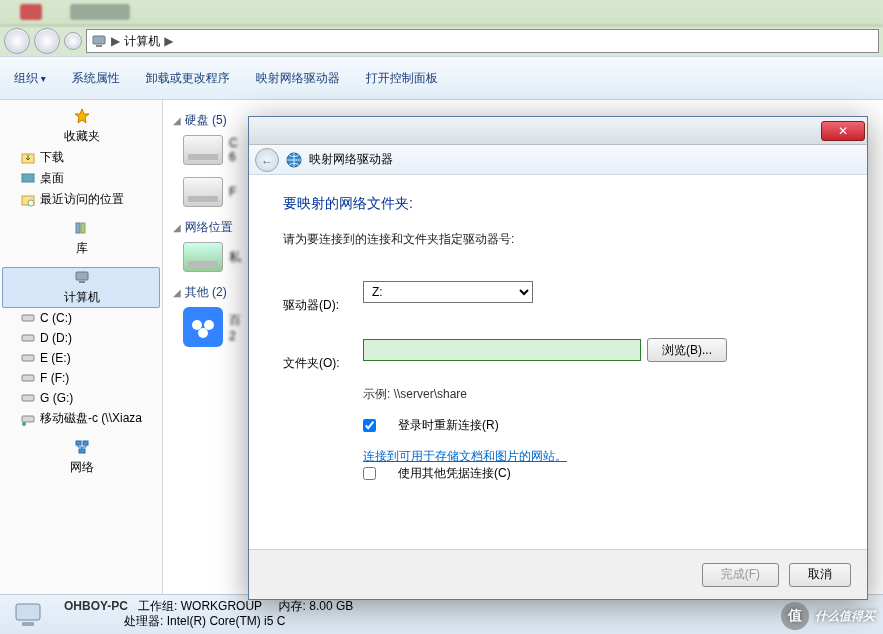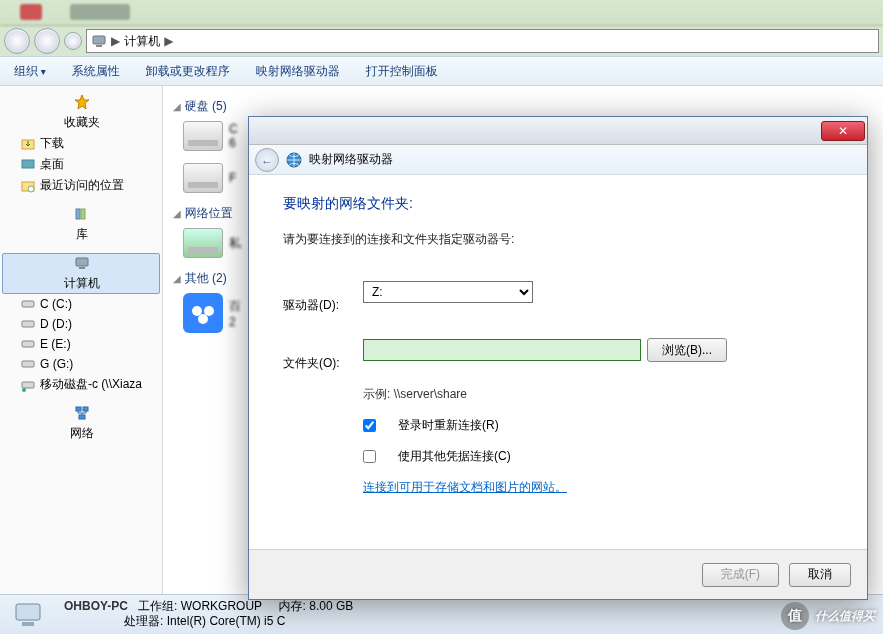--- a/index.html
+++ b/index.html
@@ -11,21 +11,21 @@
 
 
 .nav-row { height: 30px; display: flex; align-items: center; padding: 2px 4px; gap: 4px; }
 .nav-btn { width: 26px; height: 26px; border-radius: 50%; background: radial-gradient(#fff,#d8d8e8 70%,#b0b0c0); border:1px solid #9aa5b1; box-shadow: inset 0 1px 2px #fff; }
 .nav-btn.sm { width:18px; height:18px; }
 .addr { flex:1; height:24px; background:#fff; border:1px solid #888; display:flex; align-items:center; padding:0 4px; gap:4px; }
 .addr .icon { width:16px; height:16px; }
 .addr .sep { color:#555; }
 
 
-.toolbar { height: 30px; background: linear-gradient(#f4f9fd,#e4eff8); border-top:1px solid #c8d4e0; border-bottom:1px solid #c8d4e0; display:flex; align-items:center; padding:0 10px; gap:18px; }
+.toolbar { height: 44px; background: linear-gradient(#f4f9fd,#e4eff8); border-top:1px solid #c8d4e0; border-bottom:1px solid #c8d4e0; display:flex; align-items:center; padding:0 10px; gap:18px; }
 .toolbar .tbtn { color:#1a3e7a; cursor:default; padding:3px 4px; }
 .toolbar .tbtn.drop::after { content:" ▾"; font-size:10px; color:#1a3e7a; }
 
 
 .content { display:flex; height: calc(634px - 26px - 30px - 30px - 40px); background:#fff; }
 .sidebar { width:163px; border-right:1px solid #d8d8d8; background:#fafafa; padding:6px 2px; overflow:hidden; }
 .sb-group { margin-bottom:8px; }
 .sb-item { display:flex; align-items:center; gap:4px; padding:2px 4px 2px 18px; cursor:default; white-space:nowrap; overflow:hidden; text-overflow:ellipsis; }
 .sb-item.root { padding-left:6px; font-weight:normal;flex-direction:column; }
 .sb-item.active { background:#d4e6f7; border:1px solid #7da2ce; border-radius:2px; padding-top:1px; padding-bottom:1px; }
@@ -197,20 +197,28 @@
             </svg>
           </span>
           <span>E (E:)</span>
         </div>
       <div class="sb-item">
           <span class="sb-icon">
             <svg viewBox="0 0 16 16">
               <rect class="i-drive" x="2" y="5" width="12" height="6" rx="1"></rect>
             </svg>
           </span>
+          <span>F (F:)</span>
+        </div>
+      <div class="sb-item">
+          <span class="sb-icon">
+            <svg viewBox="0 0 16 16">
+              <rect class="i-drive" x="2" y="5" width="12" height="6" rx="1"></rect>
+            </svg>
+          </span>
           <span>G (G:)</span>
         </div>
       <div class="sb-item">
           <span class="sb-icon">
             <svg viewBox="0 0 16 16">
               <rect class="i-drive" x="2" y="5" width="12" height="6" rx="1"></rect>
               <circle cx="4" cy="13" r="2" fill="#3a8"></circle>
             </svg>
           </span>
           <span>移动磁盘-c (\\Xiaza</span>
@@ -316,27 +324,27 @@
     <div class="form-row">
       <span class="lbl">文件夹(O):</span>
       <input type="text" value="" style="">
       <button class="browse">浏览(B)...</button>
     </div>
     <div class="indent example">示例: \\server\share</div>
     <div class="indent chk-row">
       <input type="checkbox" checked="" style="">
       <span>登录时重新连接(R)</span>
     </div>
+    <div class="indent" style="margin-top:6px;">
+      <a href="#" class="link">连接到可用于存储文档和图片的网站。</a>
+    </div>
     <div class="indent chk-row">
       <input type="checkbox" style="">
       <span>使用其他凭据连接(C)</span>
     </div>
-    <div class="indent" style="margin-top:6px;">
-      <a href="#" class="link">连接到可用于存储文档和图片的网站。</a>
-    </div>
   </div>
   <div class="modal-footer">
     <button disabled="">完成(F)</button>
     <button>取消</button>
   </div>
 </div>
 
 <div class="watermark">
   <span class="badge">值</span>
   <span>什么值得买</span>

